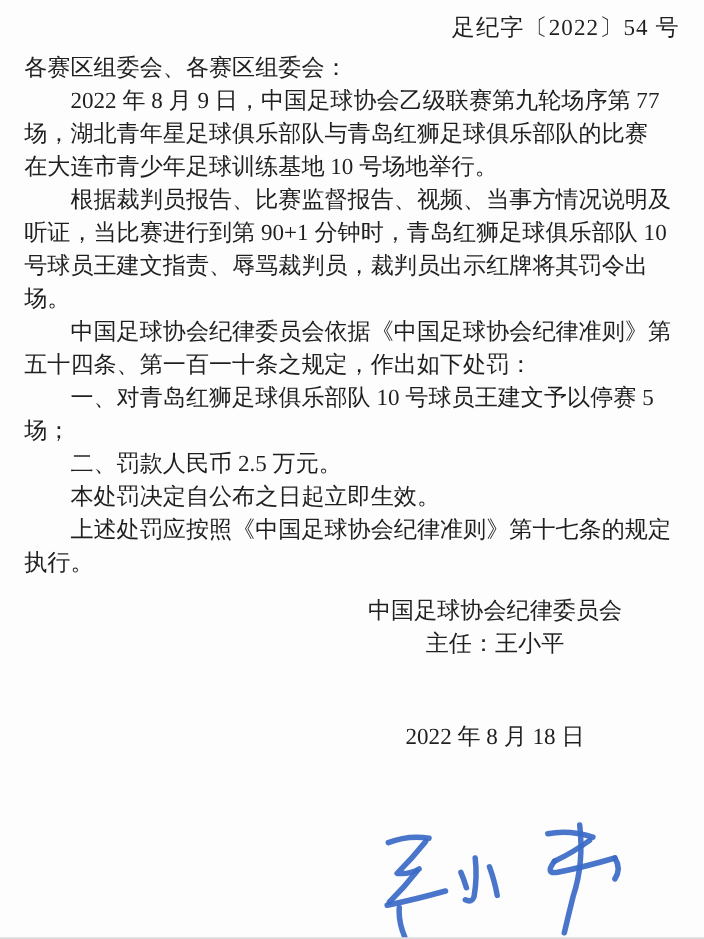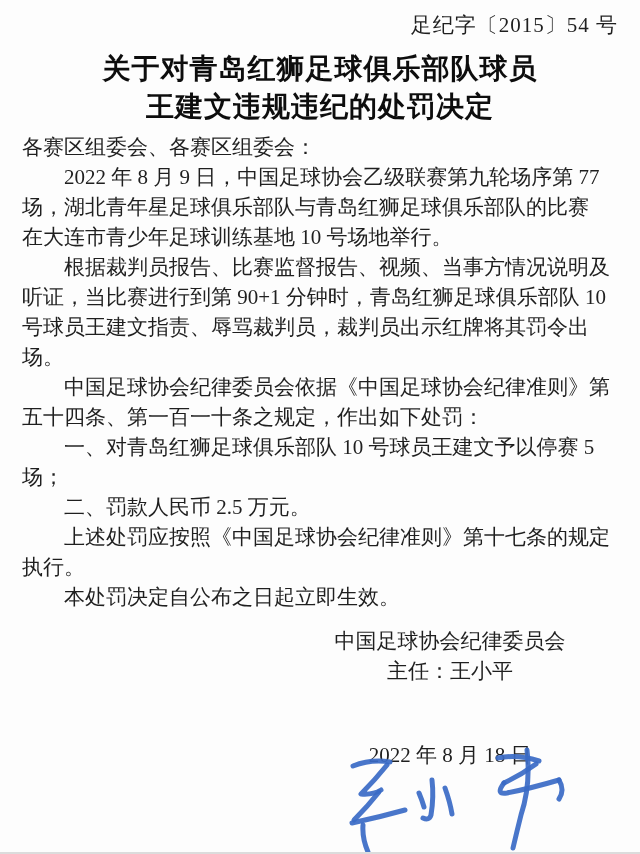--- a/index.html
+++ b/index.html
@@ -69,37 +69,33 @@
     left: 0; right: 0; bottom: 0;
     height: 2px;
     background: #dcdcdc;
   }
 </style>
 </head>
 <body>
 
 <div class="page" style="background: rgb(253, 253, 253); color: rgb(31, 31, 31);">
 
-  <div class="doc-number">足纪字〔2015〕54 号</div>
+  <div class="doc-number">足纪字〔2022〕54 号</div>
 
-  <h1 class="doc-title">
-    <span class="t-line">关于对青岛红狮足球俱乐部队球员</span>
-    <span class="t-line">王建文违规违纪的处罚决定</span>
-  </h1>
 
   <div class="body-text">
     <p class="salutation">各赛区组委会、各赛区组委会：</p>
     <div>
         <p>2022 年 8 月 9 日，中国足球协会乙级联赛第九轮场序第 77<br>场，湖北青年星足球俱乐部队与青岛红狮足球俱乐部队的比赛<br>在大连市青少年足球训练基地 10 号场地举行。</p>
         <p>根据裁判员报告、比赛监督报告、视频、当事方情况说明及<br>听证，当比赛进行到第 90+1 分钟时，青岛红狮足球俱乐部队 10<br>号球员王建文指责、辱骂裁判员，裁判员出示红牌将其罚令出场。</p>
         <p>中国足球协会纪律委员会依据《中国足球协会纪律准则》第<br>五十四条、第一百一十条之规定，作出如下处罚：</p>
         <p>一、对青岛红狮足球俱乐部队 10 号球员王建文予以停赛 5<br>场；</p>
         <p>二、罚款人民币 2.5 万元。</p>
+        <p>本处罚决定自公布之日起立即生效。</p>
         <p>上述处罚应按照《中国足球协会纪律准则》第十七条的规定<br>执行。</p>
-        <p>本处罚决定自公布之日起立即生效。</p>
       </div>
   </div>
 
   <div class="sig-block">
     <div>中国足球协会纪律委员会</div>
     <div>主任：王小平</div>
     <div class="sig-date">2022 年 8 月 18 日</div>
   </div>
 
   <svg class="signature-svg" viewBox="0 0 240 118" aria-hidden="true">

